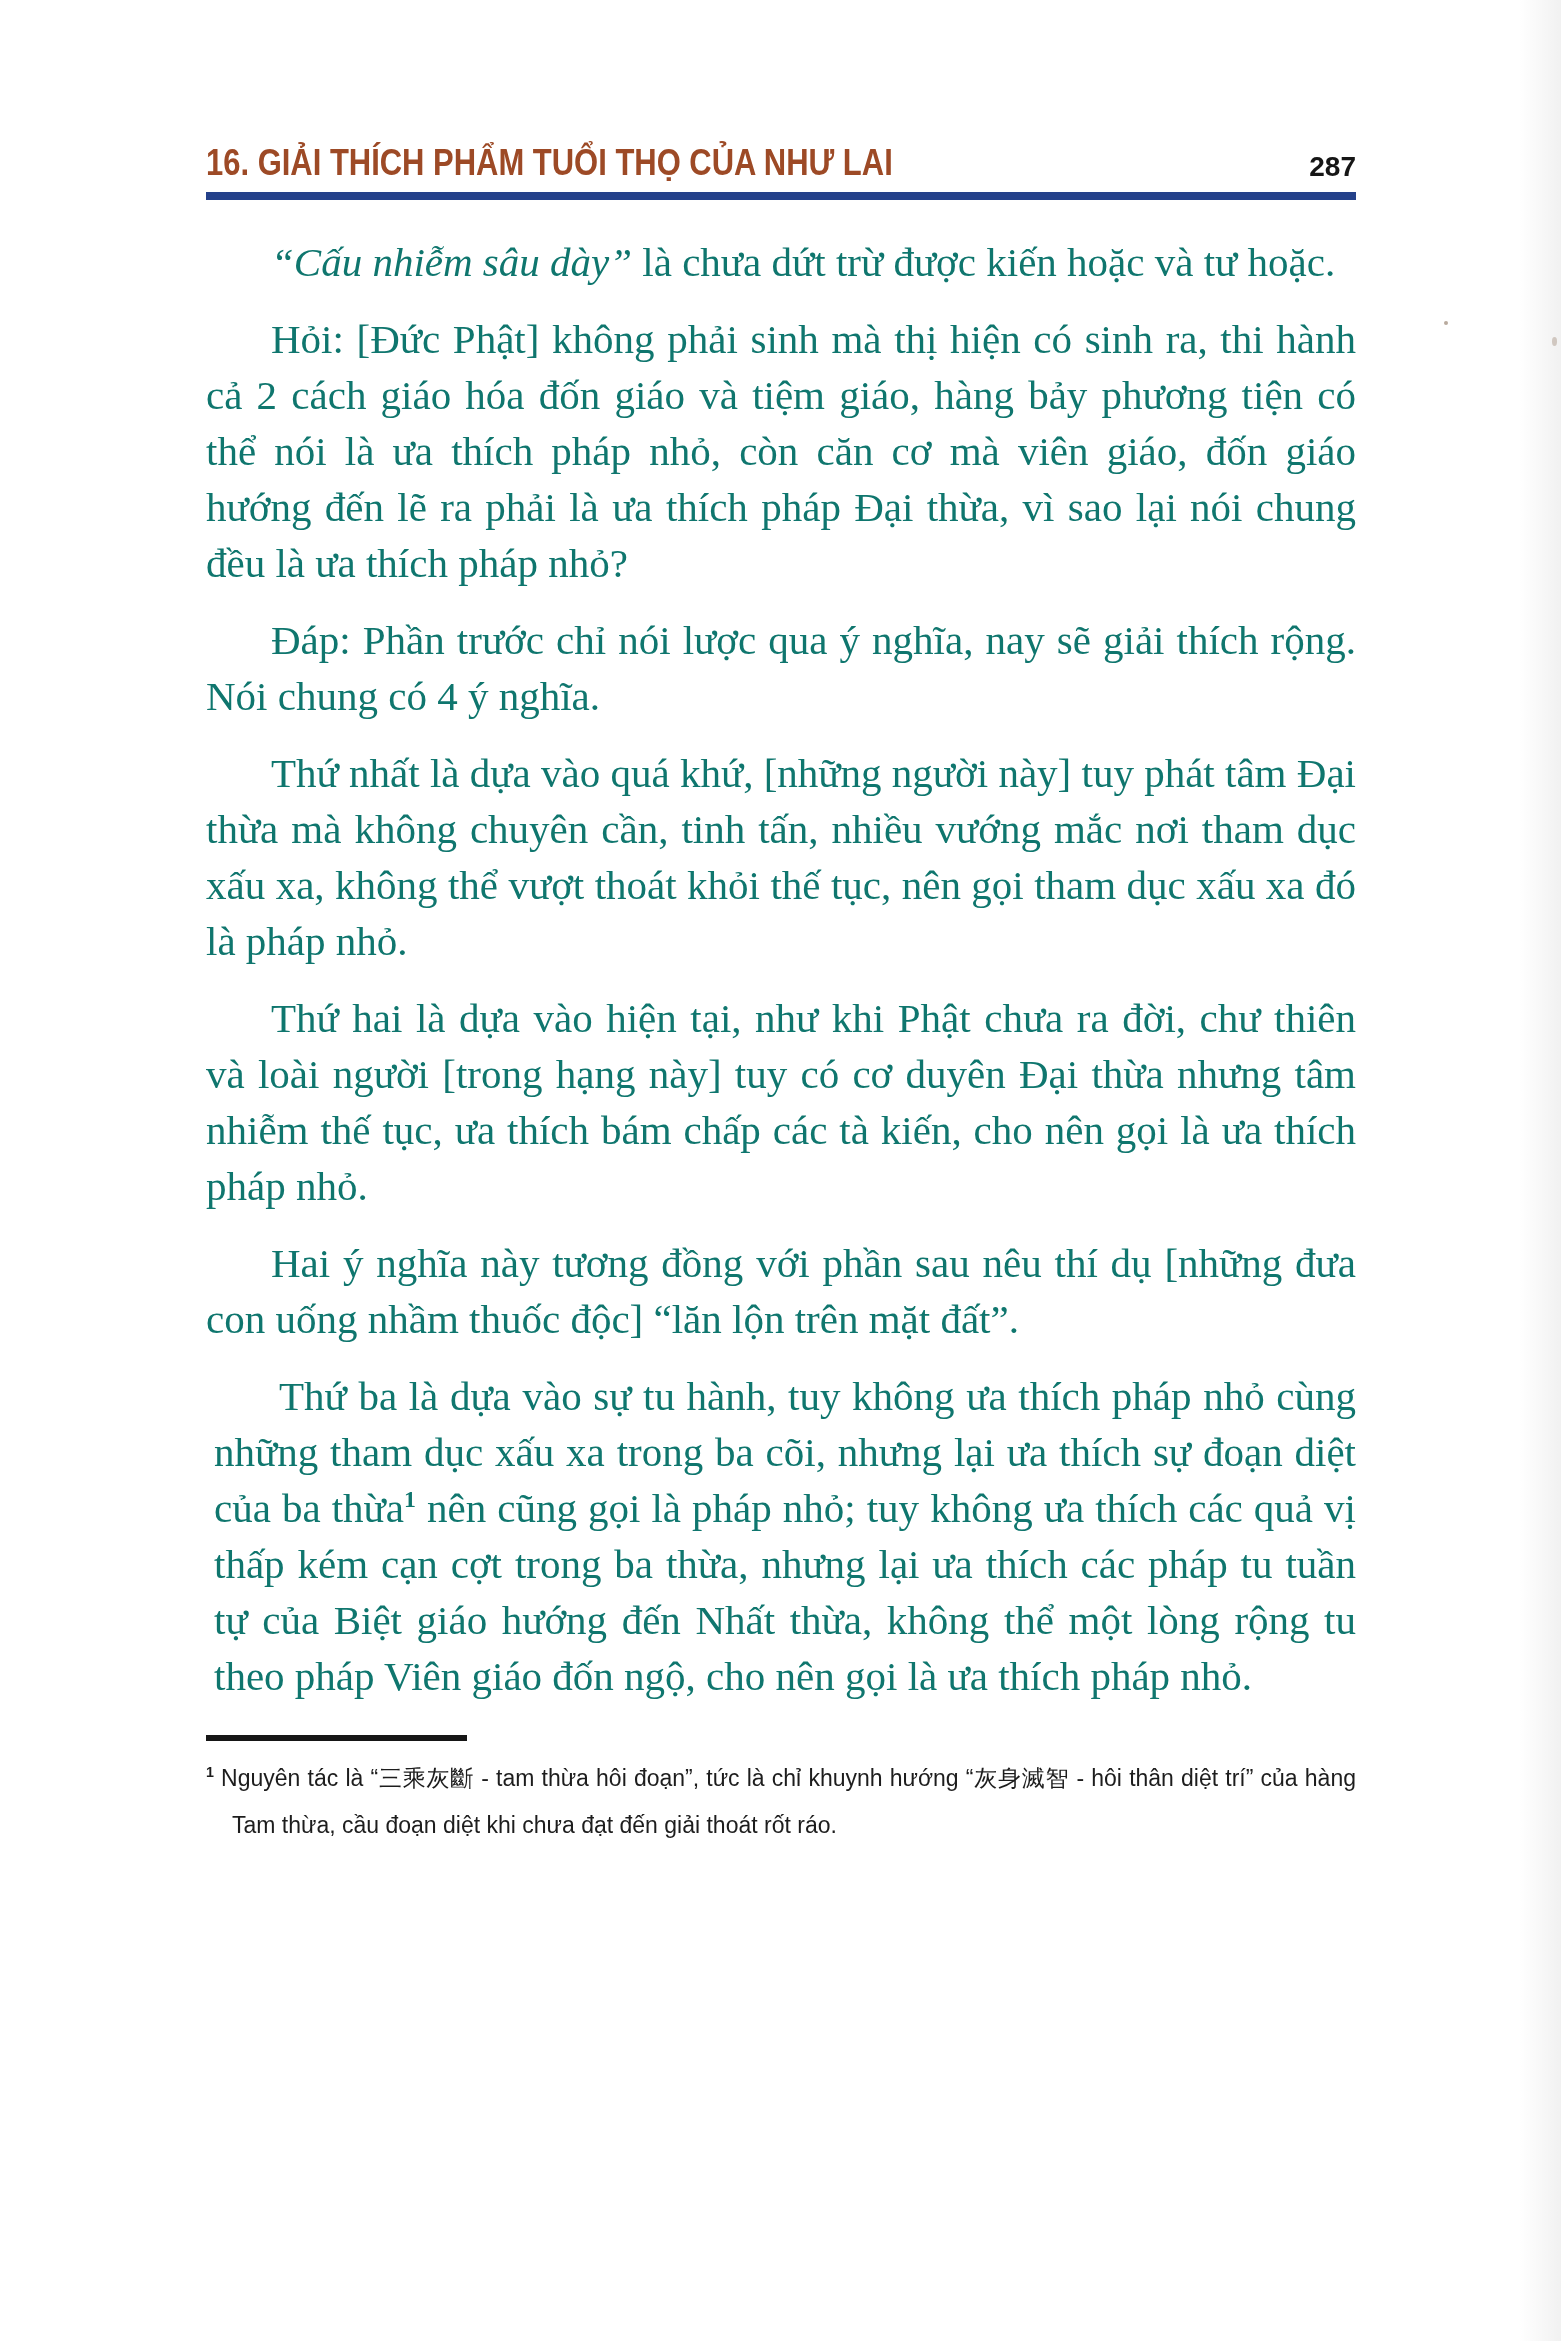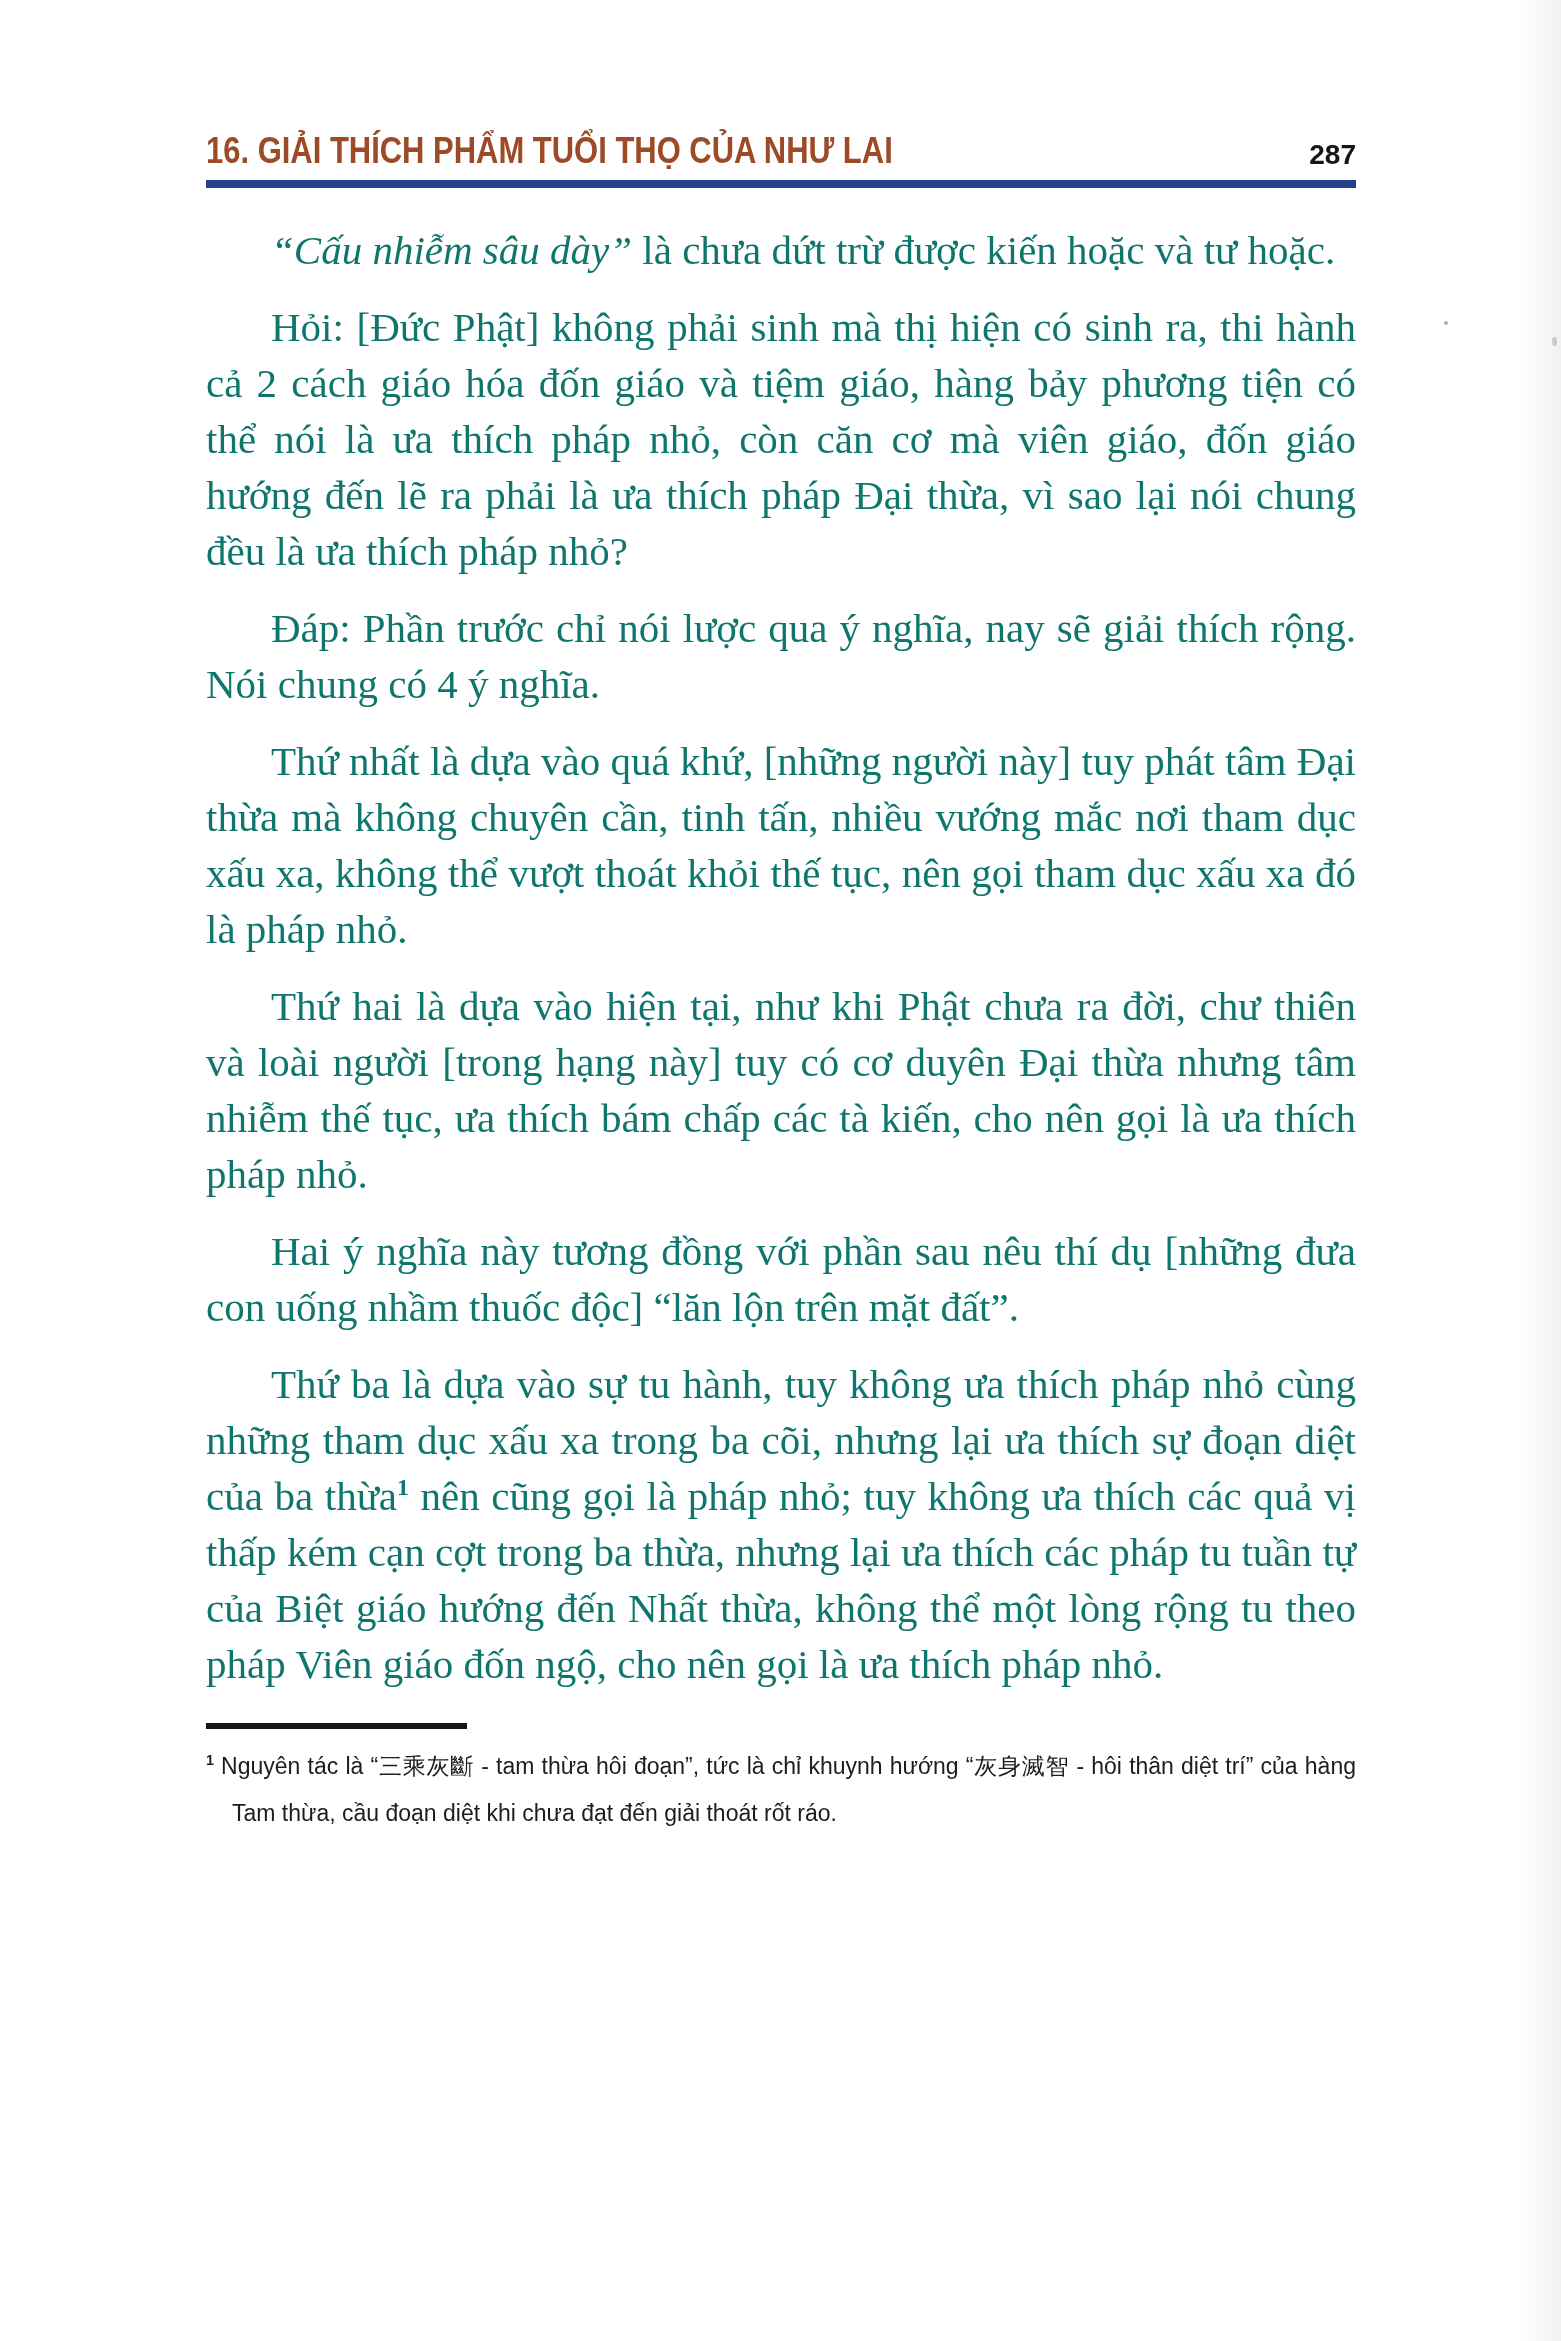--- a/index.html
+++ b/index.html
@@ -11,21 +11,21 @@
     position: relative;
     width: 1561px;
     height: 2342px;
     background: #ffffff;
     overflow: hidden;
     font-family: "Liberation Serif", serif;
   }
   .content {
     position: absolute;
     left: 206px;
-    top: 126px;
+    top: 138px;
     width: 1150px;
   }
   .header-row {
     display: flex;
     justify-content: space-between;
     align-items: flex-end;
     height: 43px;
   }
   .chapter-title {
     font-family: "Liberation Sans", sans-serif;
@@ -54,21 +54,21 @@
     margin-top: 34px;
     font-size: 41px;
     line-height: 56px;
     text-align: justify;
     color: #0f766e;
   }
   .body-text p {
     margin: 0 0 21px 0;
     text-indent: 65px;
   }
-  .body-text p:last-child { margin-bottom: 0; }
+  .body-text p:last-child { margin-bottom: 0; margin-left: 8px; }
   .lead-italic { font-style: italic; }
   .lead-bold { font-weight: 400; }
   sup.fn-ref {
     font-size: 0.58em;
     font-weight: 700;
     line-height: 0;
     vertical-align: super;
   }
   .footnote {
     margin-top: 31px;

